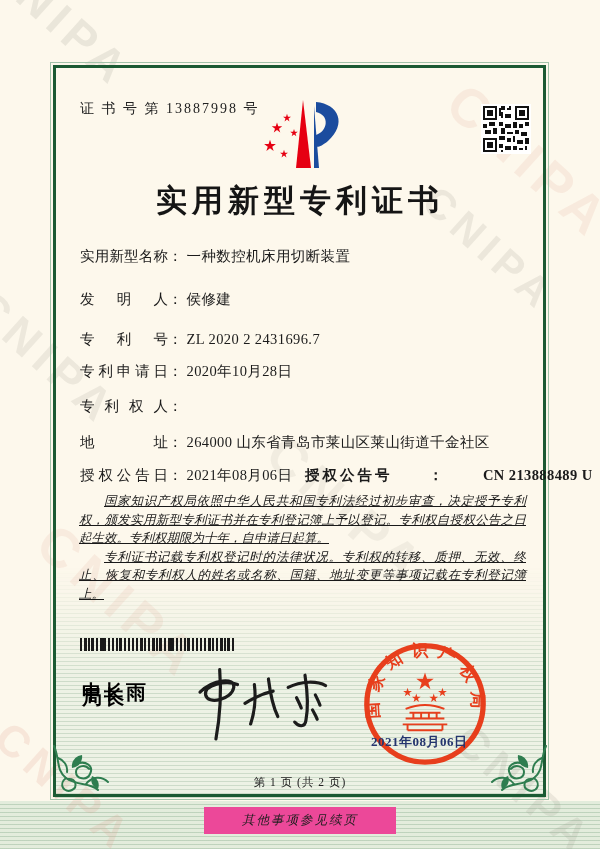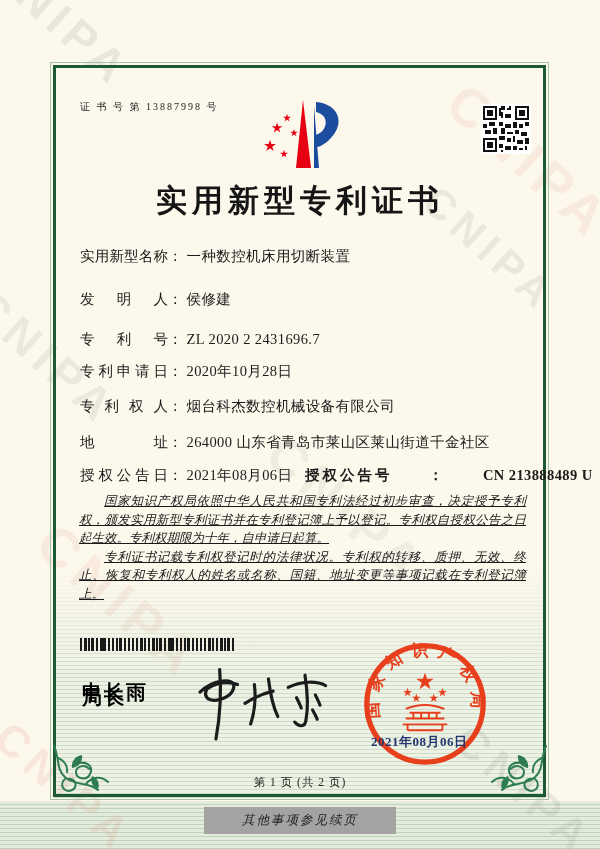--- a/index.html
+++ b/index.html
@@ -28,21 +28,21 @@
   .wm.g{color:#8f8d80;}
   .wm.p{color:#dd9a86;}
   
   .frame{position:absolute;left:50px;top:62px;width:499px;height:738px;
          border:1px solid #a3c3aa;padding:2px;box-sizing:border-box;}
   .frame-inner{width:100%;height:100%;border:3px solid #1b5a33;box-sizing:border-box;}
   .corner{position:absolute;width:92px;height:92px;pointer-events:none;}
   .corner.bl{left:46px;top:706px;}
   .corner.br{left:462px;top:706px;transform:scaleX(-1);}
   
-  .cert-no{position:absolute;left:80px;top:100px;font-size:10px;letter-spacing:2px;color:#222;}
+  .cert-no{position:absolute;left:80px;top:100px;font-size:14px;letter-spacing:2px;color:#222;}
   .logo{position:absolute;left:253px;top:96px;width:94px;height:82px;}
   .qr{position:absolute;left:481px;top:104px;width:50px;height:50px;background:#fff;}
   .title{position:absolute;left:0;top:180px;width:100%;text-align:center;
          font-size:31px;font-weight:700;letter-spacing:5px;color:#151515;}
   
   .frow{position:absolute;left:80px;display:flex;align-items:baseline;
         font-size:14.5px;font-weight:400;color:#1b1b1b;white-space:nowrap;}
   .flabel{display:inline-block;width:88px;text-align:justify;text-align-last:justify;}
   .fcolon{margin-right:4px;}
   .fvalue{letter-spacing:.4px;}
@@ -60,21 +60,21 @@
        repeating-linear-gradient(90deg,rgba(0,0,0,0) 0 5px,#191919 5px 7px,rgba(0,0,0,0) 7px 11px,#191919 11px 12px,rgba(0,0,0,0) 12px 17px);}
   .signer{position:absolute;left:82px;font-family:"Liberation Sans","DejaVu Sans",sans-serif;
           font-weight:700;font-size:20px;color:#000000;letter-spacing:2px;}
   .signature{position:absolute;left:185px;top:655px;width:150px;height:92px;}
   .seal{position:absolute;left:362px;top:641px;width:126px;height:126px;opacity:.93;}
   .seal-date{position:absolute;left:371px;top:733px;font-size:13px;font-weight:700;
              color:#24356e;letter-spacing:.5px;white-space:nowrap;}
   .page-no{position:absolute;left:0;top:775px;width:100%;text-align:center;
            font-size:11.5px;letter-spacing:1px;color:#222;}
   .note-box{position:absolute;left:50%;top:807px;transform:translateX(-50%);
-            background:#a3a3a3;padding:5px 38px;font-size:12.5px;font-style:italic;
+            background:#ec4899;padding:5px 38px;font-size:12.5px;font-style:italic;
             letter-spacing:2px;color:#1f1f1f;white-space:nowrap;}
 </style>
 </head>
 <body>
 
 <div class="page">
 
   <div class="texture inner"></div>
   <div class="texture bottom"></div>
 
@@ -197,21 +197,20 @@
       <span class="fvalue">ZL 2020 2 2431696.7</span>
   </div>
   <div class="frow" style="top:362px">
     <span class="flabel">专利申请日</span>
       <span class="fcolon">：</span>
       <span class="fvalue">2020年10月28日</span>
   </div>
   <div class="frow" style="top:397px">
     <span class="flabel">专利权人</span>
       <span class="fcolon">：</span>
-      <span class="fvalue">烟台科杰数控机械设备有限公司</span>
   </div>
   <div class="frow" style="top:433px">
     <span class="flabel">地址</span>
       <span class="fcolon">：</span>
       <span class="fvalue">264000 山东省青岛市莱山区莱山街道千金社区</span>
   </div>
   <div class="frow" style="top:466px">
     <span class="flabel">授权公告日</span>
       <span class="fcolon">：</span>
       <span class="fvalue">2021年08月06日</span>

